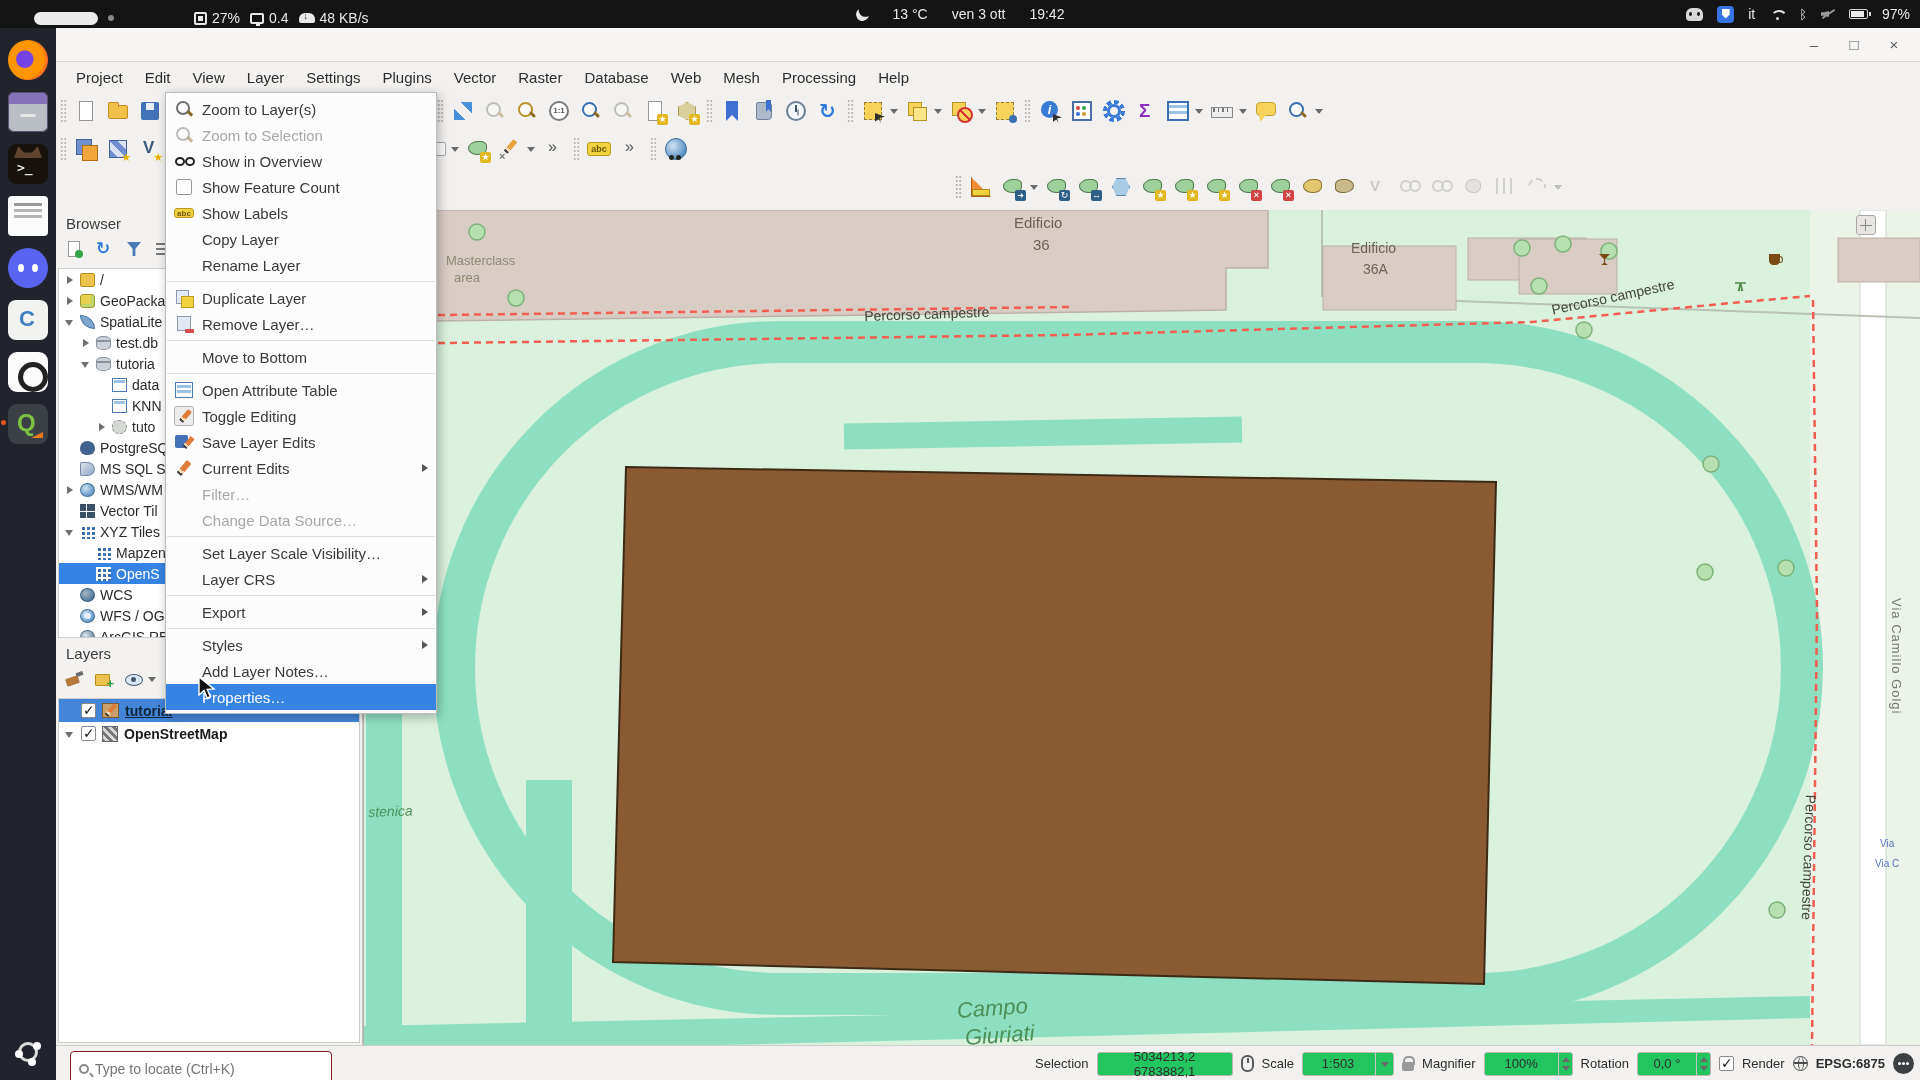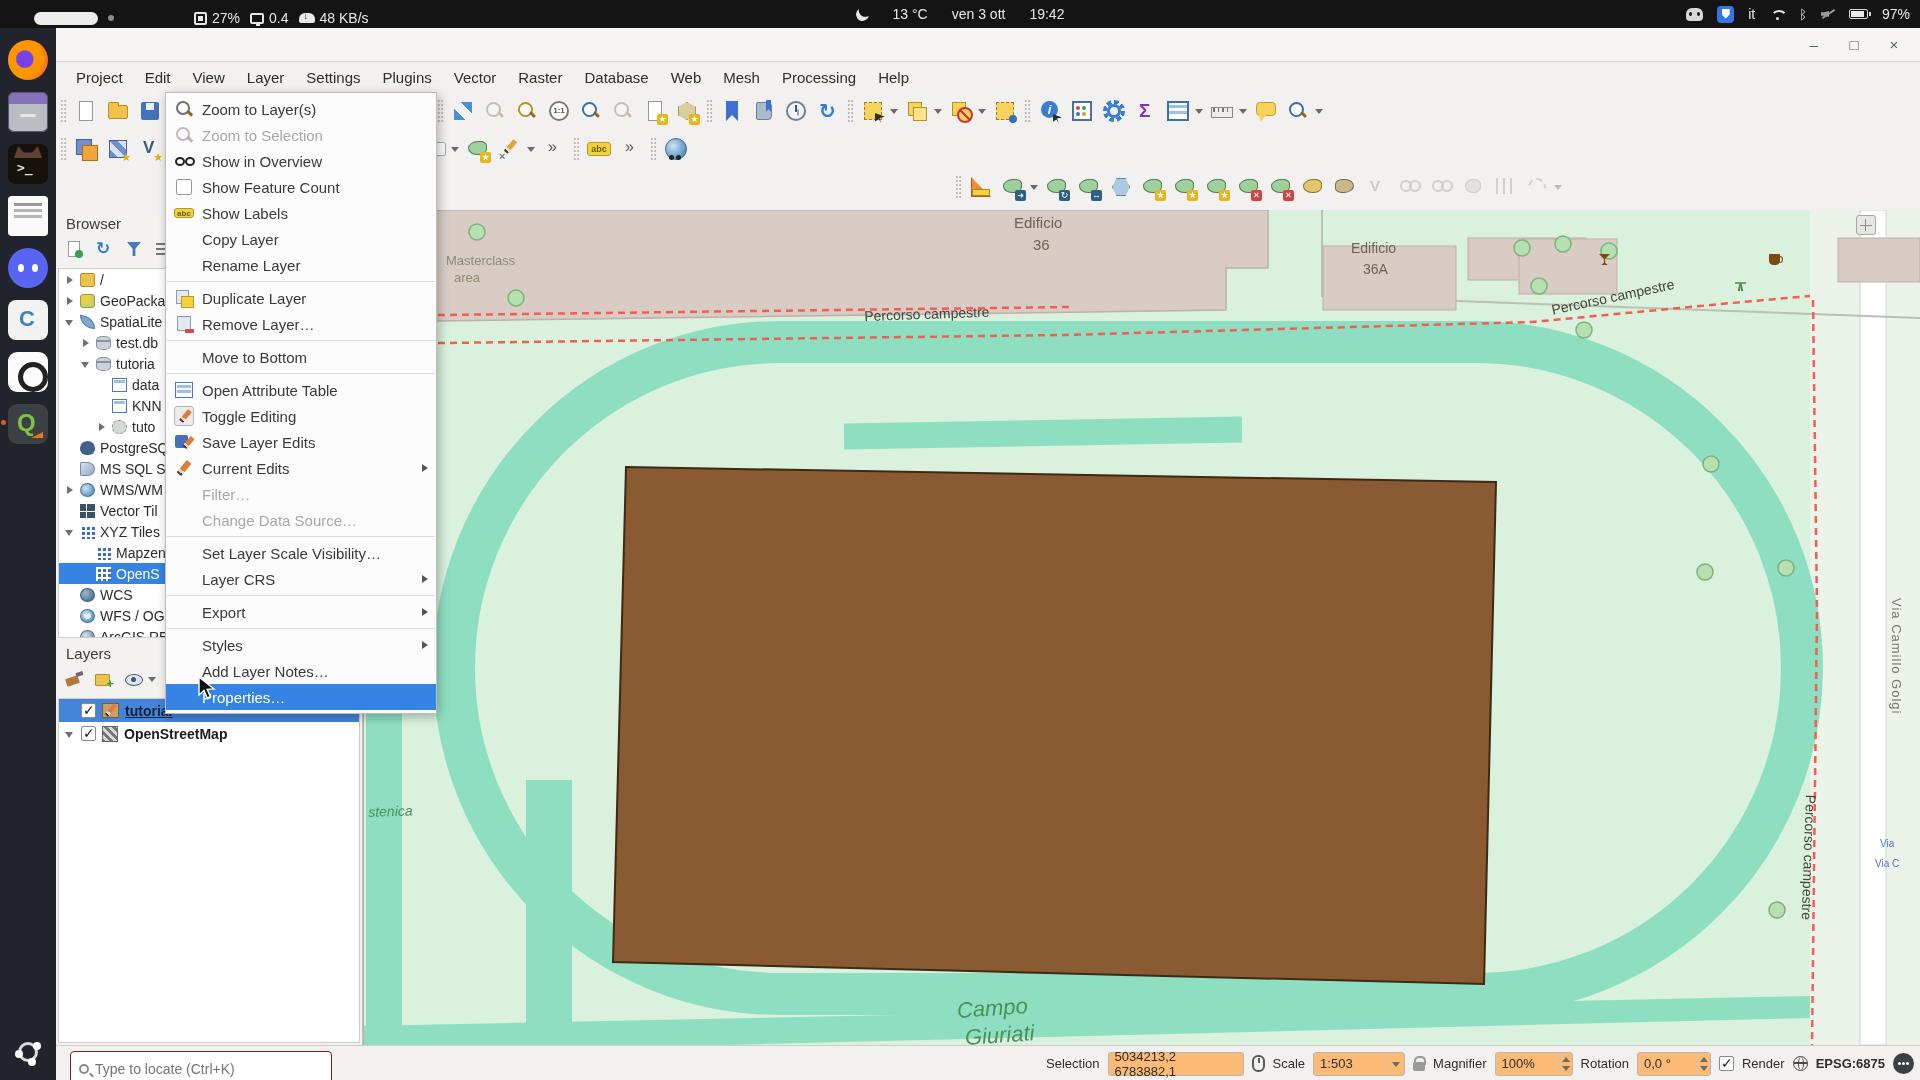--- a/index.html
+++ b/index.html
@@ -257,21 +257,21 @@
   .mi-current-edits::before { width:6px; height:16px; left:7px; }
   #cursor { position:absolute; left:142px; top:648px; z-index:60; }
 
   
   #statusbar { position:absolute; left:0; right:0; bottom:0; height:35px; background:#f2f1ef; border-top:1px solid #cfcdca; z-index:20; font-size:13px; color:#2e2e2e; }
   #locator { position:absolute; left:14px; top:5px; width:262px; height:35px; background:#fff; border:1px solid #7f1d1d; border-radius:4px; display:flex; align-items:center; gap:6px; padding:0 8px; }
   #locator input { border:none; outline:none; width:100%; font-size:14px; color:#333; background:transparent; }
   .sb-mag { width:10px; height:10px; border:2px solid #8a8a8a; border-radius:50%; position:relative; flex:0 0 10px; }
   .sb-mag::after { content:""; position:absolute; left:8px; top:8px; width:5px; height:2px; background:#8a8a8a; transform:rotate(45deg); }
   #sbRight { position:absolute; right:6px; top:0; height:35px; display:flex; align-items:center; gap:8px; }
-  .sb-box { height:24px; background:#fdba74; border:1px solid #b9b7b4; border-radius:3px; display:flex; align-items:center; padding:0 6px; font-size:13px; color:#2e2e2e; }
+  .sb-box { height:24px; background:#22c55e; border:1px solid #b9b7b4; border-radius:3px; display:flex; align-items:center; padding:0 6px; font-size:13px; color:#2e2e2e;text-align:center; }
   .sb-combo { padding-right:0; }
   .sb-combo .cdd { width:18px; height:22px; border-left:1px solid #c9c7c4; margin-left:8px; position:relative; }
   .sb-combo .cdd::after { content:""; position:absolute; left:5px; top:9px; border-left:4px solid transparent; border-right:4px solid transparent; border-top:5px solid #6a6a6a; }
   .sb-spin { padding-right:0; }
   .spinBtns { width:14px; height:22px; margin-left:6px; border-left:1px solid #c9c7c4; position:relative; }
   .spinBtns::before { content:""; position:absolute; left:3px; top:4px; border-left:4px solid transparent; border-right:4px solid transparent; border-bottom:5px solid #6a6a6a; }
   .spinBtns::after { content:""; position:absolute; left:3px; bottom:4px; border-left:4px solid transparent; border-right:4px solid transparent; border-top:5px solid #6a6a6a; }
   .sb-mouse { width:13px; height:17px; border:2px solid #5a5a5a; border-radius:6px; position:relative; }
   .sb-mouse::after { content:""; position:absolute; left:4px; top:1px; width:2px; height:5px; background:#5a5a5a; }
   .sb-lock { width:12px; height:9px; background:#9a9a9a; border-radius:2px; position:relative; margin-top:6px; }
@@ -894,21 +894,21 @@
             <span>5034213,2 6783882,1</span>
           </div>
         <span class="sb-mouse"></span>
         <span>Scale</span>
         <div class="sb-box sb-combo" style="width:92px">
             <span style="flex:1">1:503</span>
             <span class="cdd"></span>
           </div>
         <span class="sb-lock"></span>
         <span>Magnifier</span>
-        <div class="sb-box sb-spin" style="width:78px">
+        <div class="sb-box sb-spin" style="width:89px">
             <span style="flex:1">100%</span>
             <span class="spinBtns"></span>
           </div>
         <span>Rotation</span>
         <div class="sb-box sb-spin" style="width:74px">
             <span style="flex:1">0,0 °</span>
             <span class="spinBtns"></span>
           </div>
         <span class="sb-chk"></span>
         <span>Render</span>

